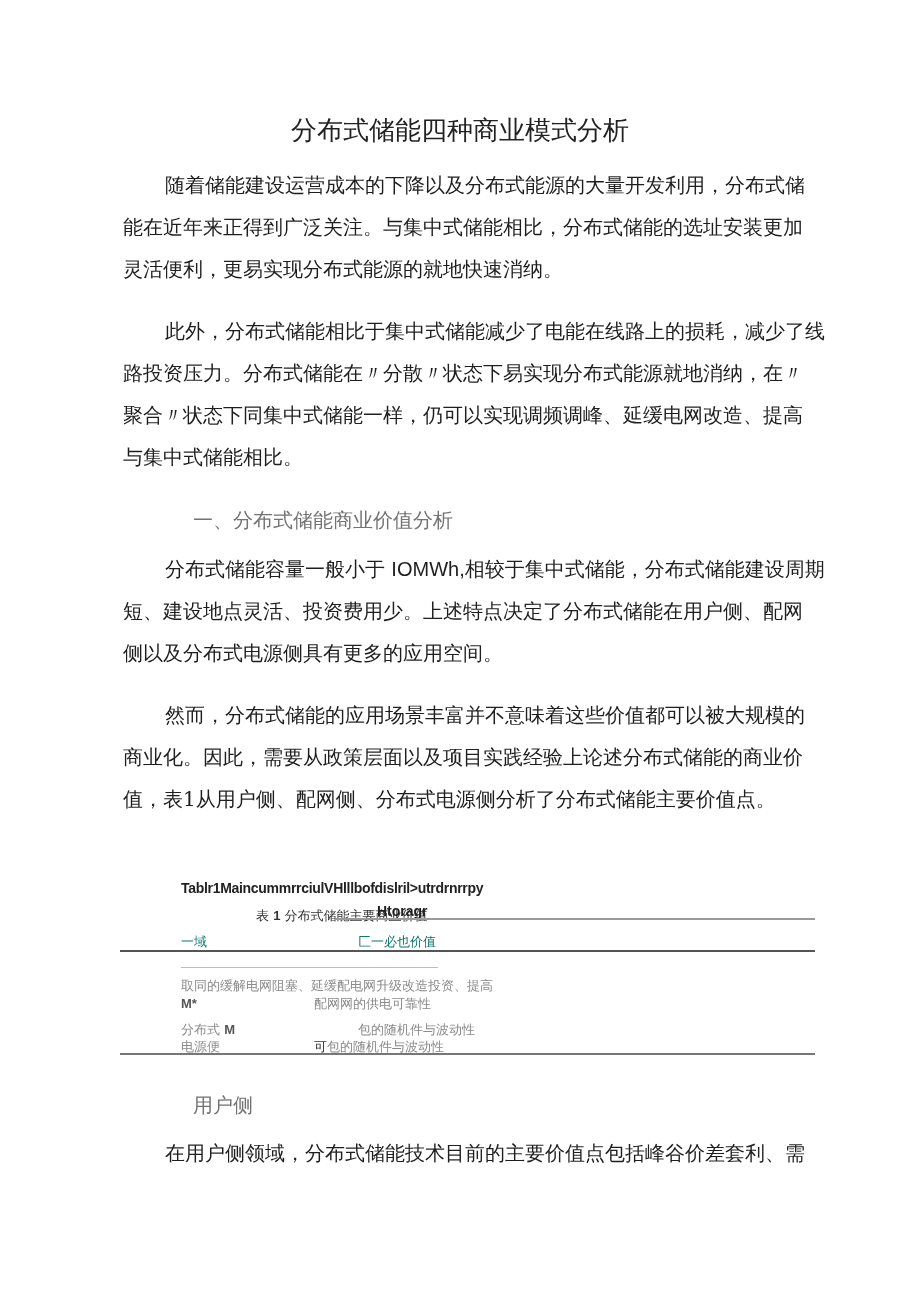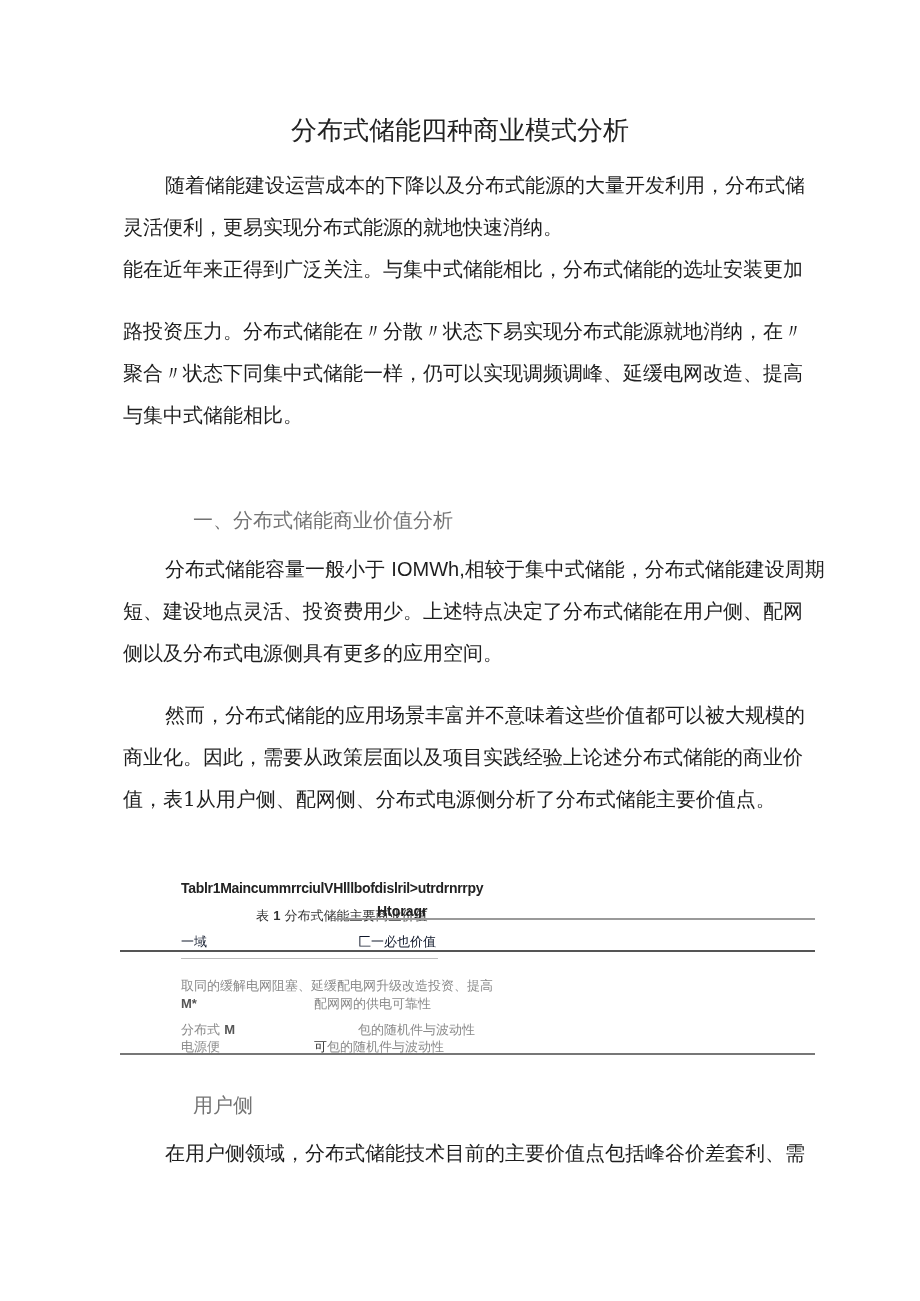--- a/index.html
+++ b/index.html
@@ -105,24 +105,24 @@
       border-top: 2px solid #8a8a8a;
     }
     .rule.top { top: 918px; left: 335px; width: 480px; border-top-color: #9a9a9a; }
     .rule.mid { top: 950px; left: 120px; width: 695px; border-top-color: #555; }
     .rule.bot { top: 1053px; left: 120px; width: 695px; border-top-color: #777; }
 
     .th {
       position: absolute;
       top: 934px;
       font-size: 13px;
-      color: #0f172a;
+      color: #0f766e;
       white-space: nowrap;
       border-bottom: 1px solid #bdbdbd;
-      padding-bottom: 8px;
+      padding-bottom: 17px;
       line-height: 16px;
     }
     .th.col1 { left: 181px; width: 180px; }
     .th.col2 { left: 358px; width: 80px; }
 
     .td {
       position: absolute;
       font-size: 13px;
       color: #8a8a8a;
       white-space: nowrap;
@@ -139,25 +139,26 @@
   </style>
 </head>
 <body>
 
 <div class="page">
 
   <div class="title">分布式储能四种商业模式分析</div>
 
   <div class="para" style="top:164px;">
     <span class="line indent">随着储能建设运营成本的下降以及分布式能源的大量开发利用，分布式储</span>
+    <span class="line">能在近年来正得到广泛关注。与集中式储能相比，分布式储能的选址安装更加</span>
     <span class="line">灵活便利，更易实现分布式能源的就地快速消纳。</span>
-    <span class="line">能在近年来正得到广泛关注。与集中式储能相比，分布式储能的选址安装更加</span>
   </div>
 
   <div class="para" style="top:310px;">
+    <span class="line indent">此外，分布式储能相比于集中式储能减少了电能在线路上的损耗，减少了线</span>
     <span class="line">路投资压力。分布式储能在〃分散〃状态下易实现分布式能源就地消纳，在〃</span>
     <span class="line">聚合〃状态下同集中式储能一样，仍可以实现调频调峰、延缓电网改造、提高</span>
     <span class="line">与集中式储能相比。</span>
   </div>
 
   <div class="heading" style="top:499px;">一、分布式储能商业价值分析</div>
 
   <div class="para" style="top:548px;">
     <span class="line indent"><span>分布式储能容量一般小于</span> <span class="latin">IOMWh,</span><span>相较于集中式储能，分布式储能建设周期</span></span>
     <span class="line">短、建设地点灵活、投资费用少。上述特点决定了分布式储能在用户侧、配网</span>

